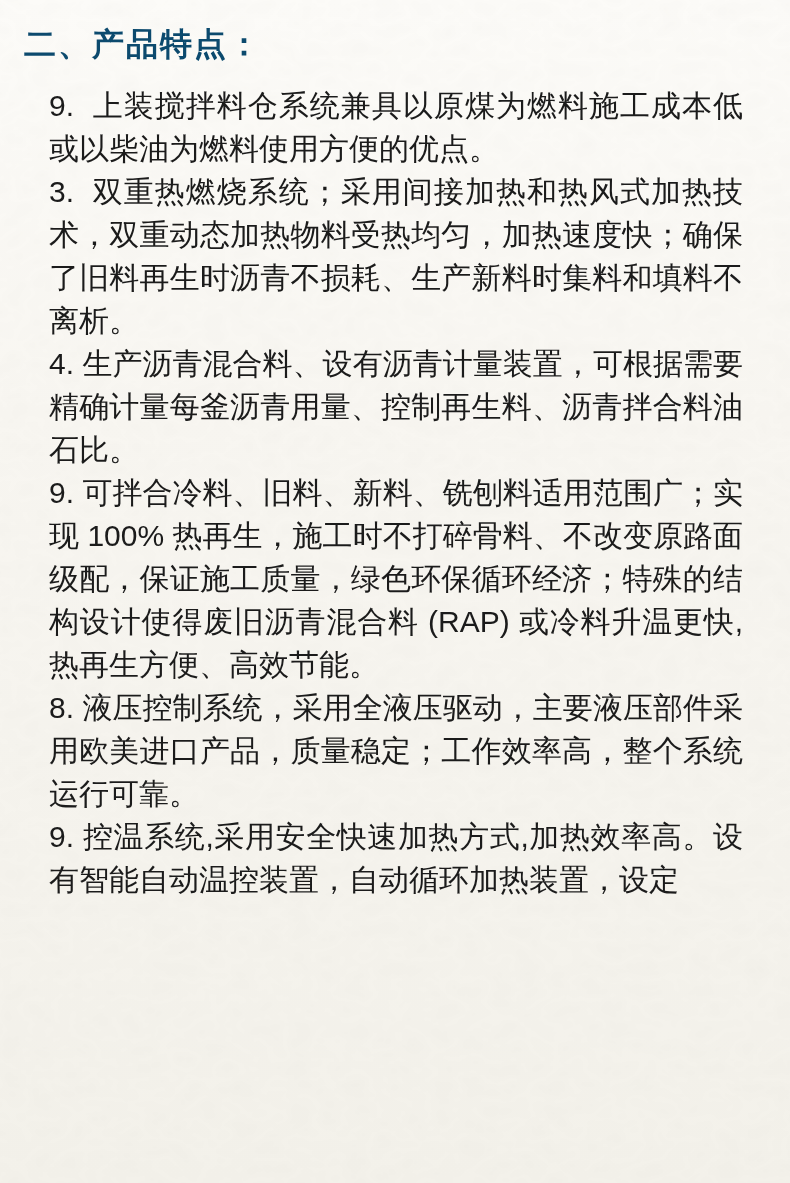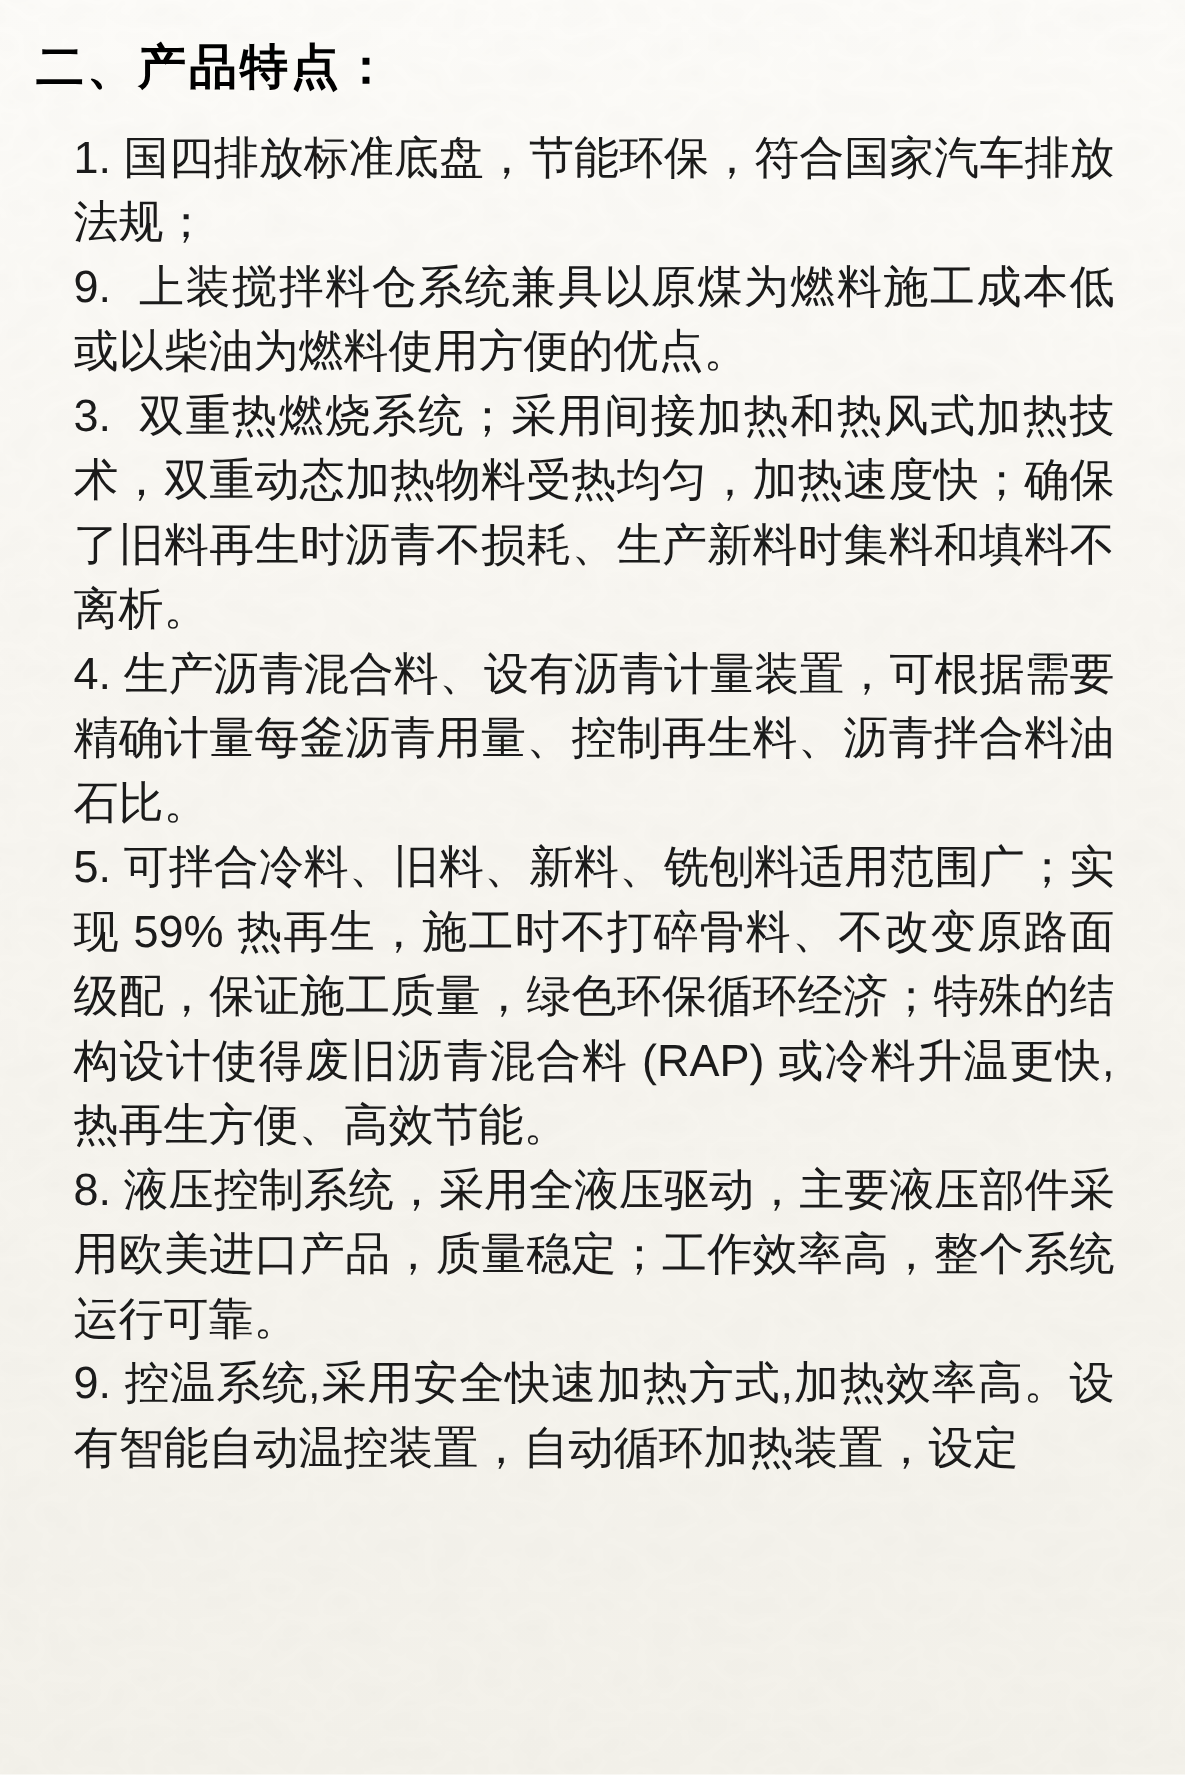--- a/index.html
+++ b/index.html
@@ -25,21 +25,21 @@
   .page {
     position: relative;
     z-index: 1;
   }
   .section-heading {
     margin: 24px 0 0 24px;
     font-size: 32px;
     line-height: 40px;
     font-weight: 700;
     letter-spacing: 2px;
-    color: #000000;
+    color: #0c4a6e;
   }
   .content {
     margin: 20px 47px 0 49px;
     font-size: 30px;
     line-height: 43px;
     color: #1b1b1b;
     text-align: justify;
   }
   .content p {
     margin: 0;
@@ -56,22 +56,21 @@
     <feColorMatrix type="matrix" values="0 0 0 0 0.55  0 0 0 0 0.54  0 0 0 0 0.50  0 0 0 0.07 0"></feColorMatrix>
   </filter>
   <rect x="0" y="0" width="790" height="1183" filter="url(#paperNoise)"></rect>
 </svg>
 
 <div class="page">
 
   <h2 class="section-heading">二、产品特点：</h2>
 
   <div class="content">
-    <p>1. 国四排放标准底盘，节能环保，符合国家汽车排放法规；</p>
     <p>9.  上装搅拌料仓系统兼具以原煤为燃料施工成本低或以柴油为燃料使用方便的优点。</p>
     <p>3.  双重热燃烧系统；采用间接加热和热风式加热技术，双重动态加热物料受热均匀，加热速度快；确保了旧料再生时沥青不损耗、生产新料时集料和填料不离析。</p>
     <p>4. 生产沥青混合料、设有沥青计量装置，可根据需要精确计量每釜沥青用量、控制再生料、沥青拌合料油石比。</p>
-    <p>5. 可拌合冷料、旧料、新料、铣刨料适用范围广；实现 59% 热再生，施工时不打碎骨料、不改变原路面级配，保证施工质量，绿色环保循环经济；特殊的结构设计使得废旧沥青混合料 (RAP) 或冷料升温更快,热再生方便、高效节能。</p>
+    <p>9. 可拌合冷料、旧料、新料、铣刨料适用范围广；实现 100% 热再生，施工时不打碎骨料、不改变原路面级配，保证施工质量，绿色环保循环经济；特殊的结构设计使得废旧沥青混合料 (RAP) 或冷料升温更快,热再生方便、高效节能。</p>
     <p>8. 液压控制系统，采用全液压驱动，主要液压部件采用欧美进口产品，质量稳定；工作效率高，整个系统运行可靠。</p>
     <p>9. 控温系统,采用安全快速加热方式,加热效率高。设有智能自动温控装置，自动循环加热装置，设定</p>
   </div>
 
 </div>
 
 </body></html>

